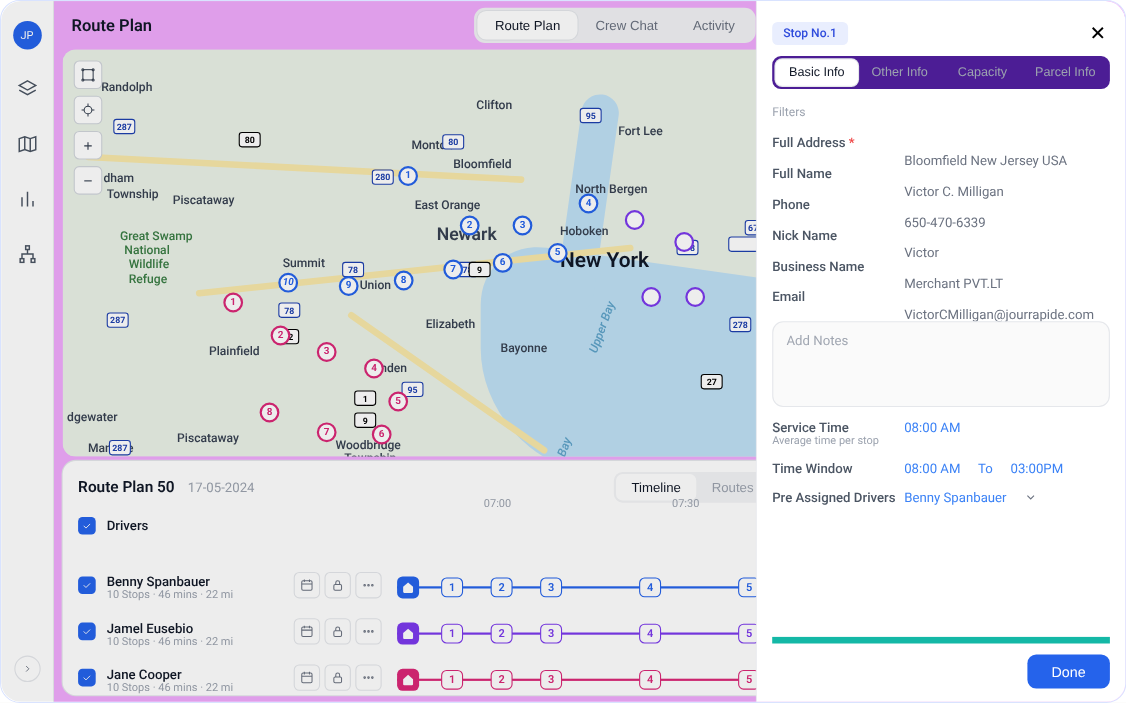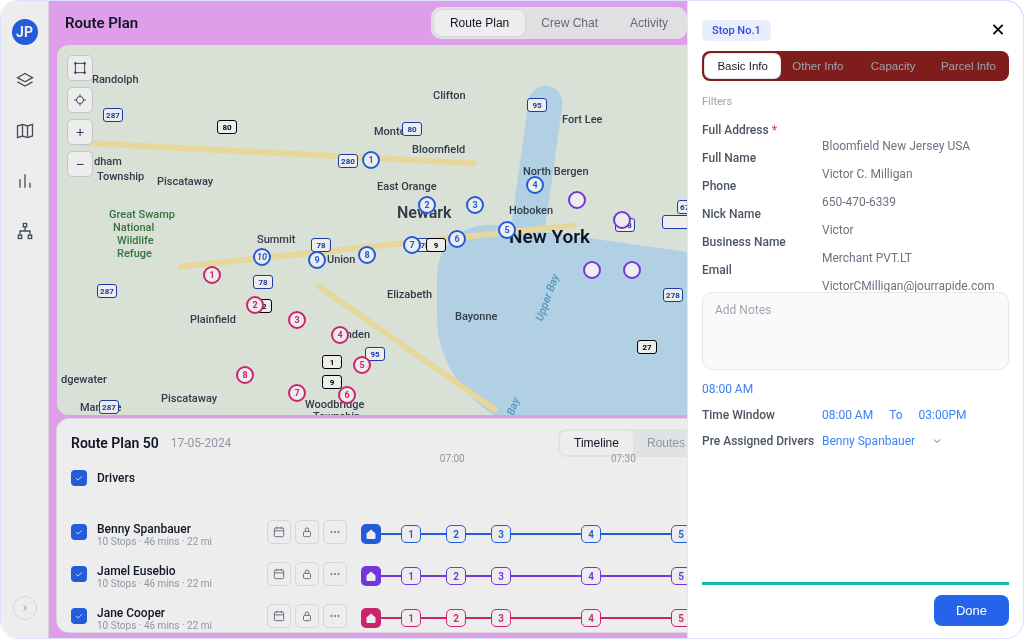--- a/index.html
+++ b/index.html
@@ -1,20 +1,20 @@
 <!DOCTYPE html>
 <html><head>
 <meta charset="utf-8">
 <style>
   * { box-sizing: border-box; margin: 0; padding: 0; }
   body { font-family: -apple-system, BlinkMacSystemFont, "Segoe UI", Roboto, sans-serif; width: 1024px; height: 639px; overflow: hidden; background: #fff; font-size: 13px; color: #111827; position: relative; border-radius: 18px; border: 1px solid #d9e3ff; }
   .overlay { position: absolute; inset: 0; background: rgba(0,0,0,.07); z-index: 5; pointer-events: none; border-radius: 18px; }
   .panel { position: absolute; right: 0; top: 0; width: 336px; height: 639px; background: #fff; border-left: 1px solid #e5e7eb; z-index: 10; display: flex; flex-direction: column; padding: 18px 14px 14px 14px; border-top-right-radius: 18px; border-bottom-right-radius: 18px; }
   .sidebar { position: absolute; left: 0; top: 0; width: 48px; height: 639px; background: #fff; border-right: 1px solid #e5e7eb; display: flex; flex-direction: column; align-items: center; padding-top: 18px; gap: 22px; z-index: 2; border-top-left-radius: 18px; border-bottom-left-radius: 18px; }
-  .avatar { width: 26px; height: 26px; border-radius: 50%; background: #2563eb; color: #fff; font-size: 14px; font-weight: 700; display: flex; align-items: center; justify-content: center; }
+  .avatar { width: 26px; height: 26px; border-radius: 50%; background: #2563eb; color: #fff; font-size: 10px; font-weight: 400; display: flex; align-items: center; justify-content: center; }
   .side-icon { width: 20px; height: 20px; stroke: #4b5563; fill: none; stroke-width: 1.6; }
   .side-btn { background: none; border: none; width: 34px; height: 28px; display: flex; align-items: center; justify-content: center; cursor: pointer; border-radius: 6px; }
   .expand-btn { margin-top: auto; margin-bottom: 20px; width: 24px; height: 24px; border-radius: 50%; border:1px solid #e5e7eb; background:#fff; display:flex; align-items:center; justify-content:center; }
   .main { position: absolute; left: 48px; top: 0; right: 0; height: 639px; background: #f0abfc; }
   .header { height: 44px; display: flex; align-items: center; padding: 0 16px; gap: 20px; }
   .title { font-weight: 600; font-size: 15px; }
   .header-tabs { margin-left: auto; margin-right: 320px; display: flex; background: #f1f2f5; border-radius: 10px; padding: 3px; }
   .htab { border: none; background: transparent; color: #6b7280; font-size: 12px; padding: 6px 16px; border-radius: 8px; cursor: pointer; }
   .htab.active { background: #fff; color: #111827; font-weight: 500; box-shadow: 0 0 0 1px #e5e7eb; }
   .mapbox { position: absolute; left: 8px; right: 8px; top: 44px; height: 370px; border-radius: 12px; overflow: hidden; box-shadow: inset 0 0 0 1px #e5e7eb; }
@@ -58,36 +58,36 @@
   .home-sq { position:absolute; width:20px; height:20px; border-radius:5px; top:-1px; display:flex; align-items:center; justify-content:center; }
   .home-sq svg { fill:#fff; width:12px; height:12px; }
   .stop-node { position:absolute; width:20px; height:18px; top:0; border-radius:5px; border:1.5px solid; background:#fff; font-size:10px; font-weight:600; display:flex; align-items:center; justify-content:center; }
   .c-blue { color:#2563eb; border-color:#2563eb; } .bg-blue { background:#2563eb; }
   .c-purple { color:#7c3aed; border-color:#7c3aed; } .bg-purple { background:#7c3aed; }
   .c-pink { color:#db2777; border-color:#db2777; } .bg-pink { background:#db2777; }
   
   .panel-head { display:flex; align-items:center; justify-content:space-between; margin-bottom:10px; }
   .stop-badge { background:#e9eefe; color:#2f4bdc; font-size:11px; font-weight:500; padding:4px 10px; border-radius:5px; }
   .close-x { width:22px; height:22px; cursor:pointer; border:none; background:none; font-size:18px; line-height:1; display:flex; align-items:center; justify-content:center; }
-  .panel-tabs { display:flex; background:#7f1d1d; border-radius:8px; padding:3px; margin-bottom:14px;justify-content:flex-end; }
+  .panel-tabs { display:flex; background:#4c1d95; border-radius:8px; padding:3px; margin-bottom:14px;justify-content:flex-end; }
   .ptab { flex:1; border:none; background:transparent; color:#9ca3af; font-size:11.5px; padding:6px 0; border-radius:6px; cursor:pointer; }
   .ptab.active { background:#fff; color:#111827; font-weight:500; box-shadow:0 0 0 1px #e5e7eb; }
   .sec-label { font-size:11px; color:#9ca3af; margin-bottom:8px; }
   .info-row { display:flex; align-items:center; height:28px; font-size:12px; }
   .info-label { width:120px; color:#4b5563; font-weight:500; }
   .req { color:#ef4444; margin-left:3px; }
   .info-val { color:#6b7280; flex:1;margin-top:32px; }
   .notes { margin-top:8px; border:1px solid #e5e7eb; border-radius:10px; background:#fafafa; height:78px; width:100%; resize:none; padding:10px 12px; font-size:12px; font-family:inherit; color:#111827; }
   .notes::placeholder { color:#a0a6b1; }
   .svc-rows { margin-top:12px; display:flex; flex-direction:column; gap:12px; }
   .svc-row { display:flex; align-items:flex-start; font-size:12px; }
   .svc-label { width:120px; color:#4b5563; font-weight:500; }
   .svc-sub { font-size:10px; color:#9ca3af; font-weight:400; display:block; }
   .svc-val { flex:1; color:#3b82f6; display:flex; align-items:center; gap:16px; }
-  .panel-foot { margin-top:auto; display:flex; justify-content:flex-end; padding-top:10px; border-top:3px solid #14b8a6; }
+  .panel-foot { margin-top:auto; display:flex; justify-content:flex-end; padding-top:10px; border-top:6px solid #14b8a6; }
   .done-btn { background:#2563eb; color:#fff; border:none; border-radius:8px; padding:8px 22px; font-size:13px; font-weight:500; cursor:pointer; }
   .green-label { color:#3a7d44; }
 </style>
 </head>
 <body>
 
 <div class="sidebar">
   <div class="avatar">JP</div>
   <button class="side-btn">
       <svg class="side-icon" viewBox="0 0 24 24">
@@ -454,20 +454,24 @@
       </div>
       <div class="info-row">
         <div class="info-label">Email</div>
         <div class="info-val">VictorCMilligan@jourrapide.com</div>
       </div>
     </div>
   <textarea class="notes" placeholder="Add Notes" style=""></textarea>
 
   <div class="svc-rows">
     <div class="svc-row">
+      <div class="svc-label">
+        <span>Service Time</span>
+        <span class="svc-sub">Average time per stop</span>
+      </div>
       <div class="svc-val">08:00 AM</div>
     </div>
     <div class="svc-row" style="align-items:center;">
       <div class="svc-label">Time Window</div>
       <div class="svc-val">
         <span>08:00 AM</span>
         <span>To</span>
         <span>03:00PM</span>
       </div>
     </div>

